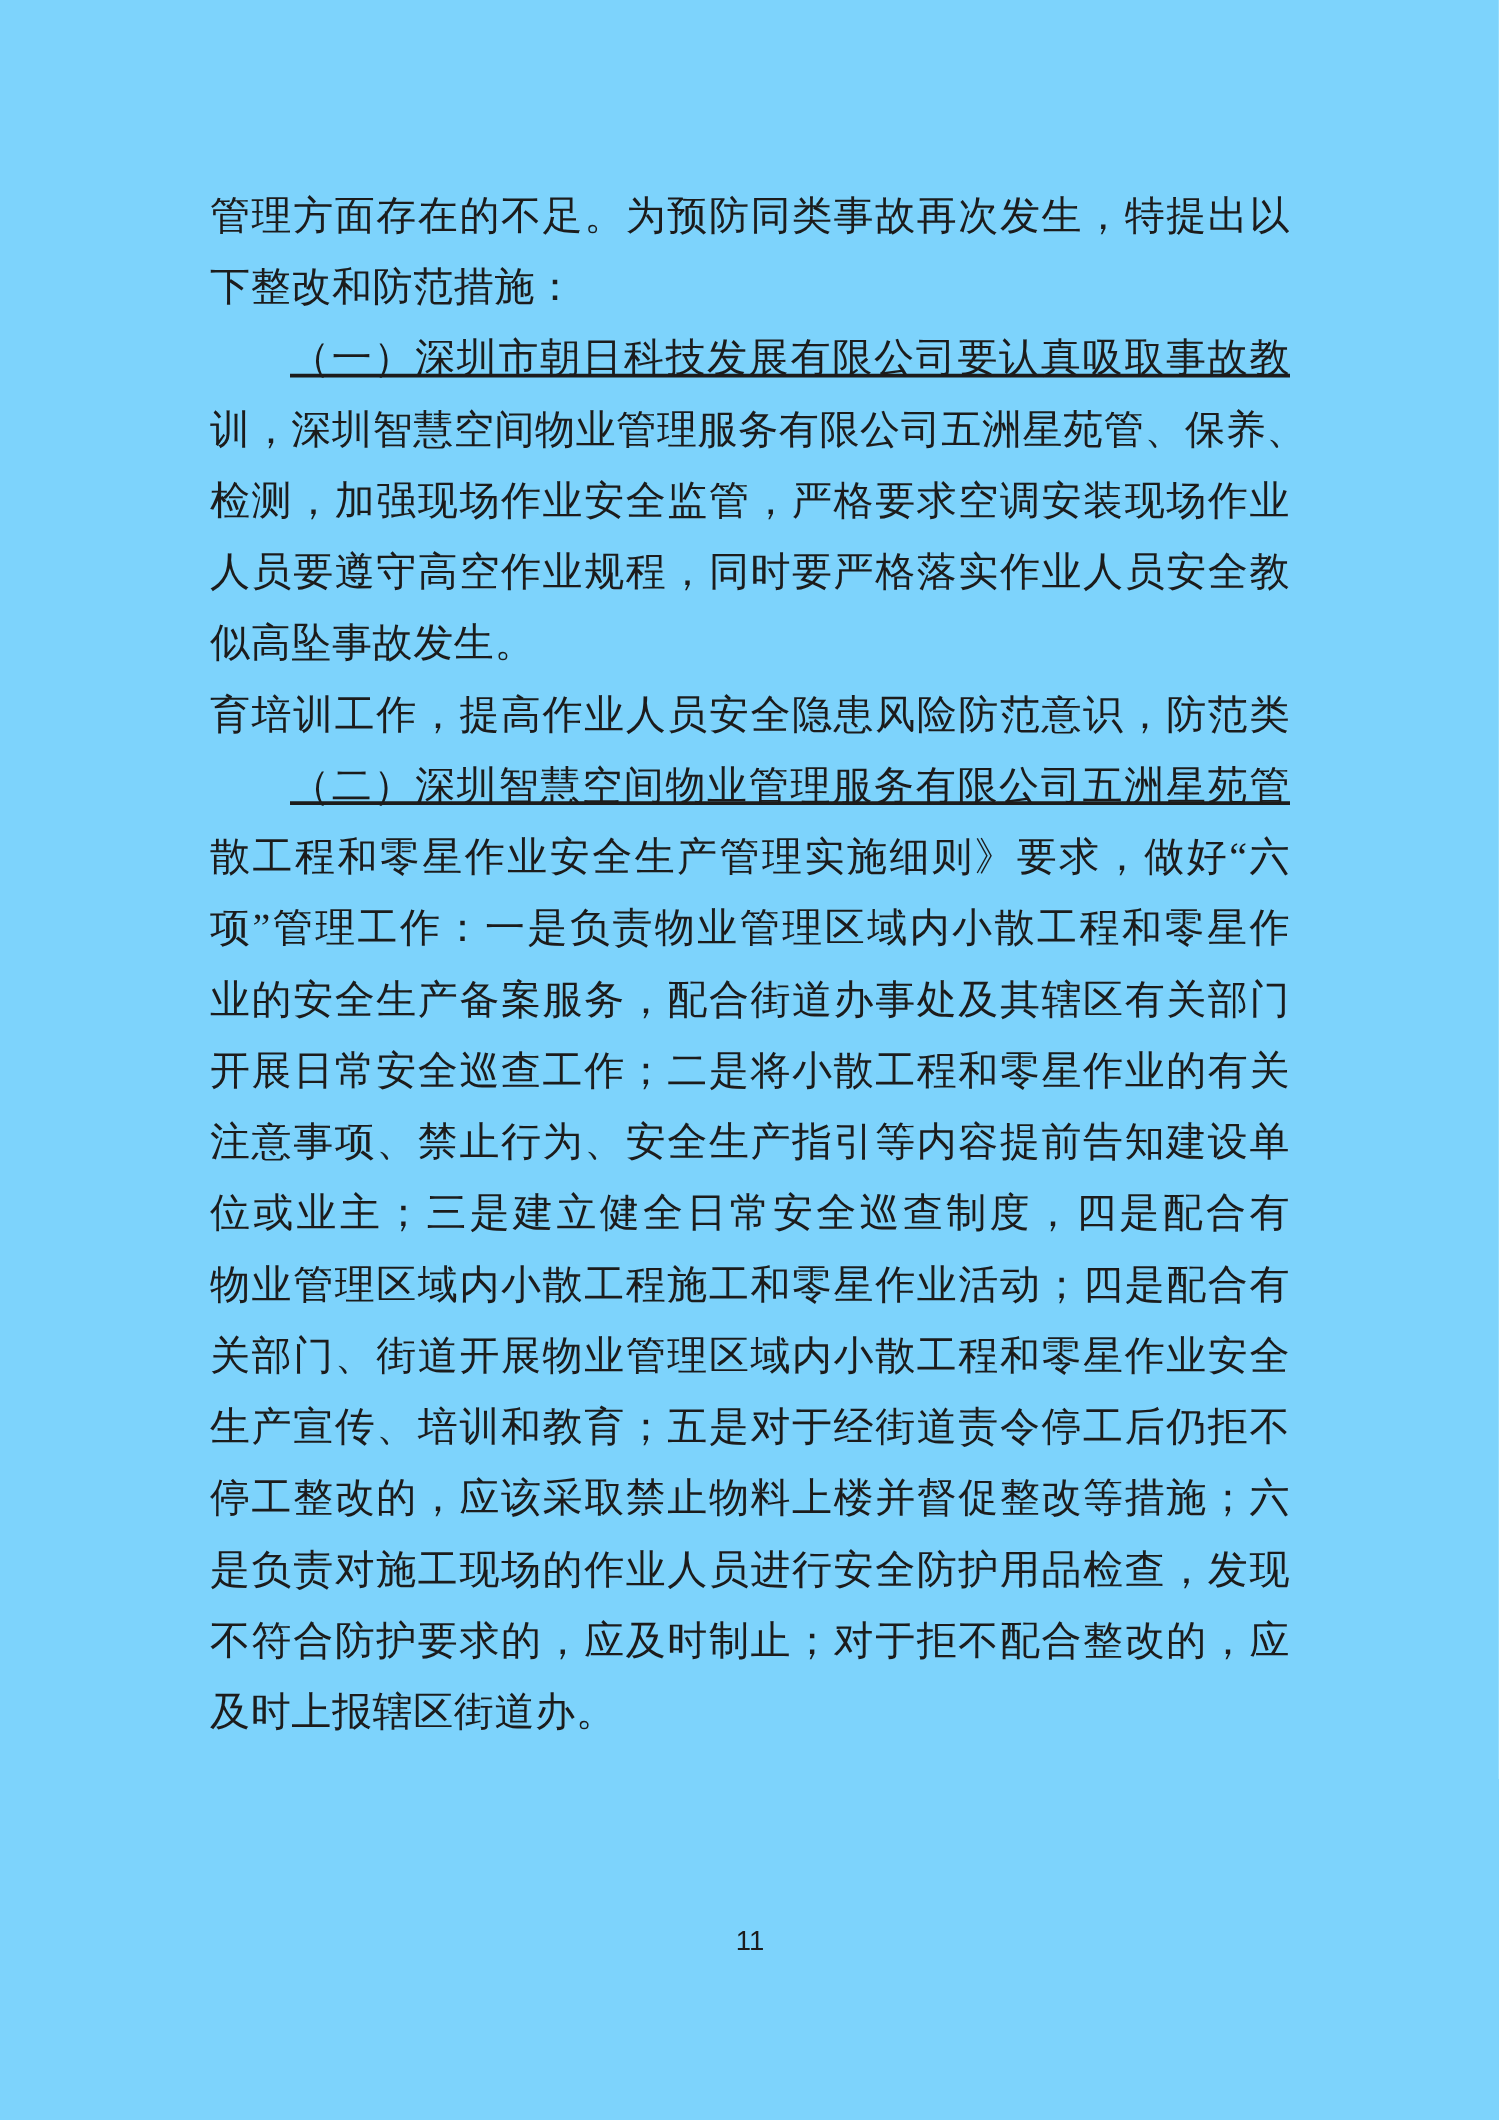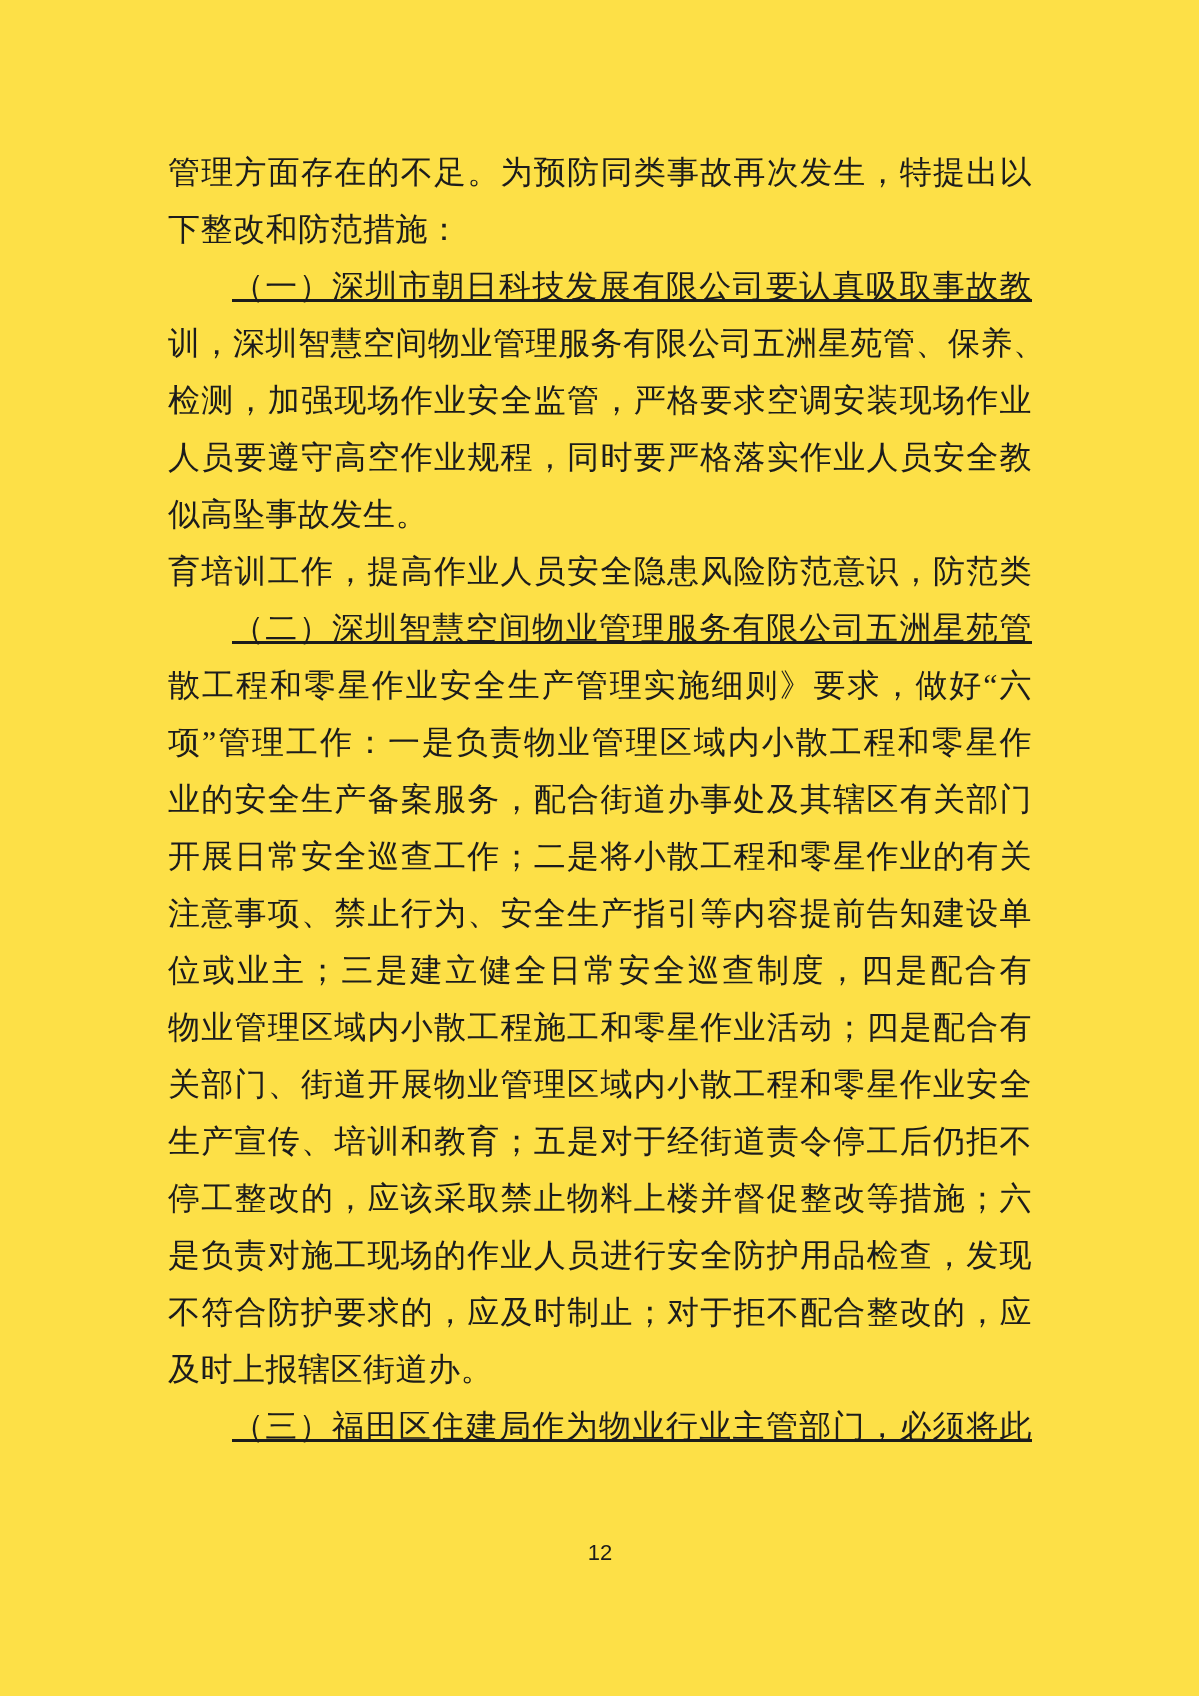--- a/index.html
+++ b/index.html
@@ -12,21 +12,21 @@
     background: #ffffff;
     position: relative;
     overflow: hidden;
     font-family: "Liberation Serif", "DejaVu Serif", serif;
   }
   .page {
     position: absolute;
     left: 0; top: 0;
     width: 1199px;
     height: 1696px;
-    background: #fde047;
+    background: #7dd3fc;
   }
   .text-block {
     position: absolute;
     left: 168px;
     top: 144px;
     width: 864px;
     color: #1c1c1c;
   }
   .line {
     height: 57px;
@@ -76,16 +76,15 @@
       <div class="line fill">开展日常安全巡查工作；二是将小散工程和零星作业的有关</div>
       <div class="line fill">注意事项、禁止行为、安全生产指引等内容提前告知建设单</div>
       <div class="line fill">位或业主；三是建立健全日常安全巡查制度，四是配合有</div>
       <div class="line fill">物业管理区域内小散工程施工和零星作业活动；四是配合有</div>
       <div class="line fill">关部门、街道开展物业管理区域内小散工程和零星作业安全</div>
       <div class="line fill">生产宣传、培训和教育；五是对于经街道责令停工后仍拒不</div>
       <div class="line fill">停工整改的，应该采取禁止物料上楼并督促整改等措施；六</div>
       <div class="line fill">是负责对施工现场的作业人员进行安全防护用品检查，发现</div>
       <div class="line fill">不符合防护要求的，应及时制止；对于拒不配合整改的，应</div>
       <div class="line">及时上报辖区街道办。</div>
-      <div class="line fill indent">（三）福田区住建局作为物业行业主管部门，必须将此</div>
     </div>
-  <div class="page-number">12</div>
+  <div class="page-number">11</div>
 </div>
 
 </body></html>

